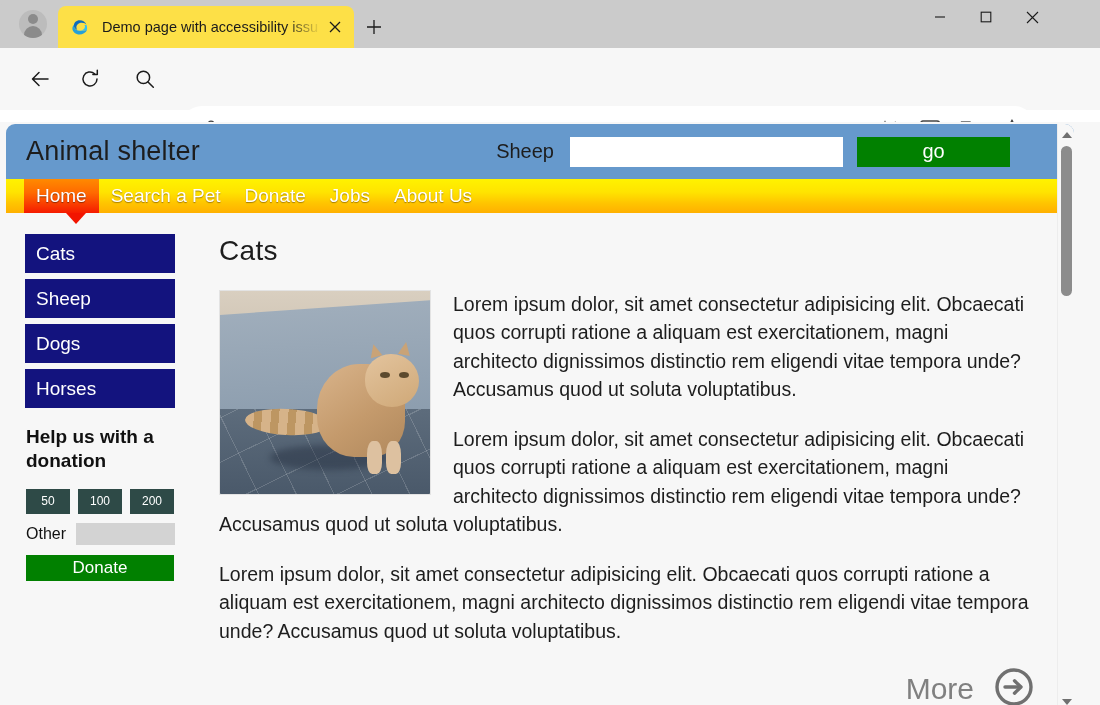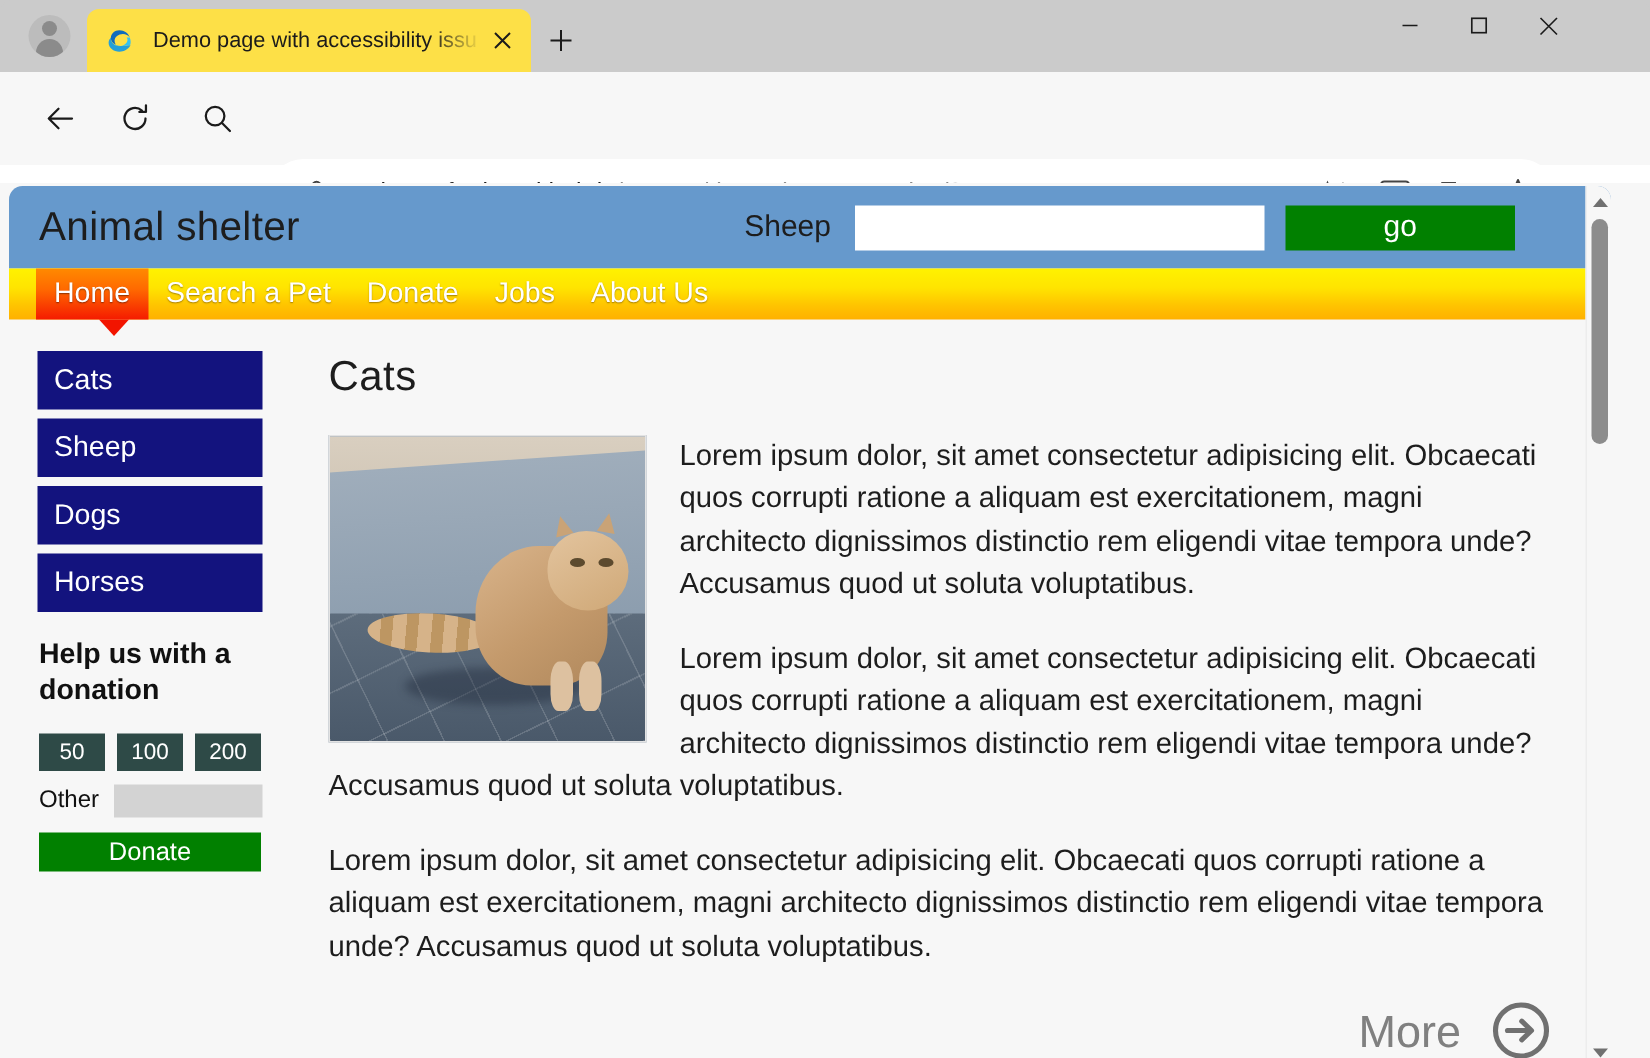--- a/index.html
+++ b/index.html
@@ -197,21 +197,21 @@
     margin-bottom: 8px; cursor: pointer;
     box-shadow: 0 0 0 1px #13137e;
   }
   #donation-title {
     margin: 18px 0 0 0; width: 140px;
     font-size: 19px; font-weight: bold; color: #111; line-height: 1.28;
   }
   #amount-row { margin-top: 15px; display: flex; gap: 8px; }
   .amount-btn {
     width: 44px; height: 25px; background: #2e4a47; color: #ffffff;
-    border: none; font-size: 15px; font-family: "Liberation Sans", sans-serif;
+    border: none; font-size: 12px; font-family: "Liberation Sans", sans-serif;
     cursor: pointer;
   }
   #other-row { margin-top: 9px; display: flex; align-items: center; }
   #other-label { font-size: 16px; color: #111; margin-right: 10px; }
   #other-input {
     width: 99px; height: 22px; background: #d3d3d3; border: none;
     font-family: "Liberation Sans", sans-serif; font-size: 14px;
   }
   #donate-btn {
     margin-top: 10px; width: 148px; height: 26px;

